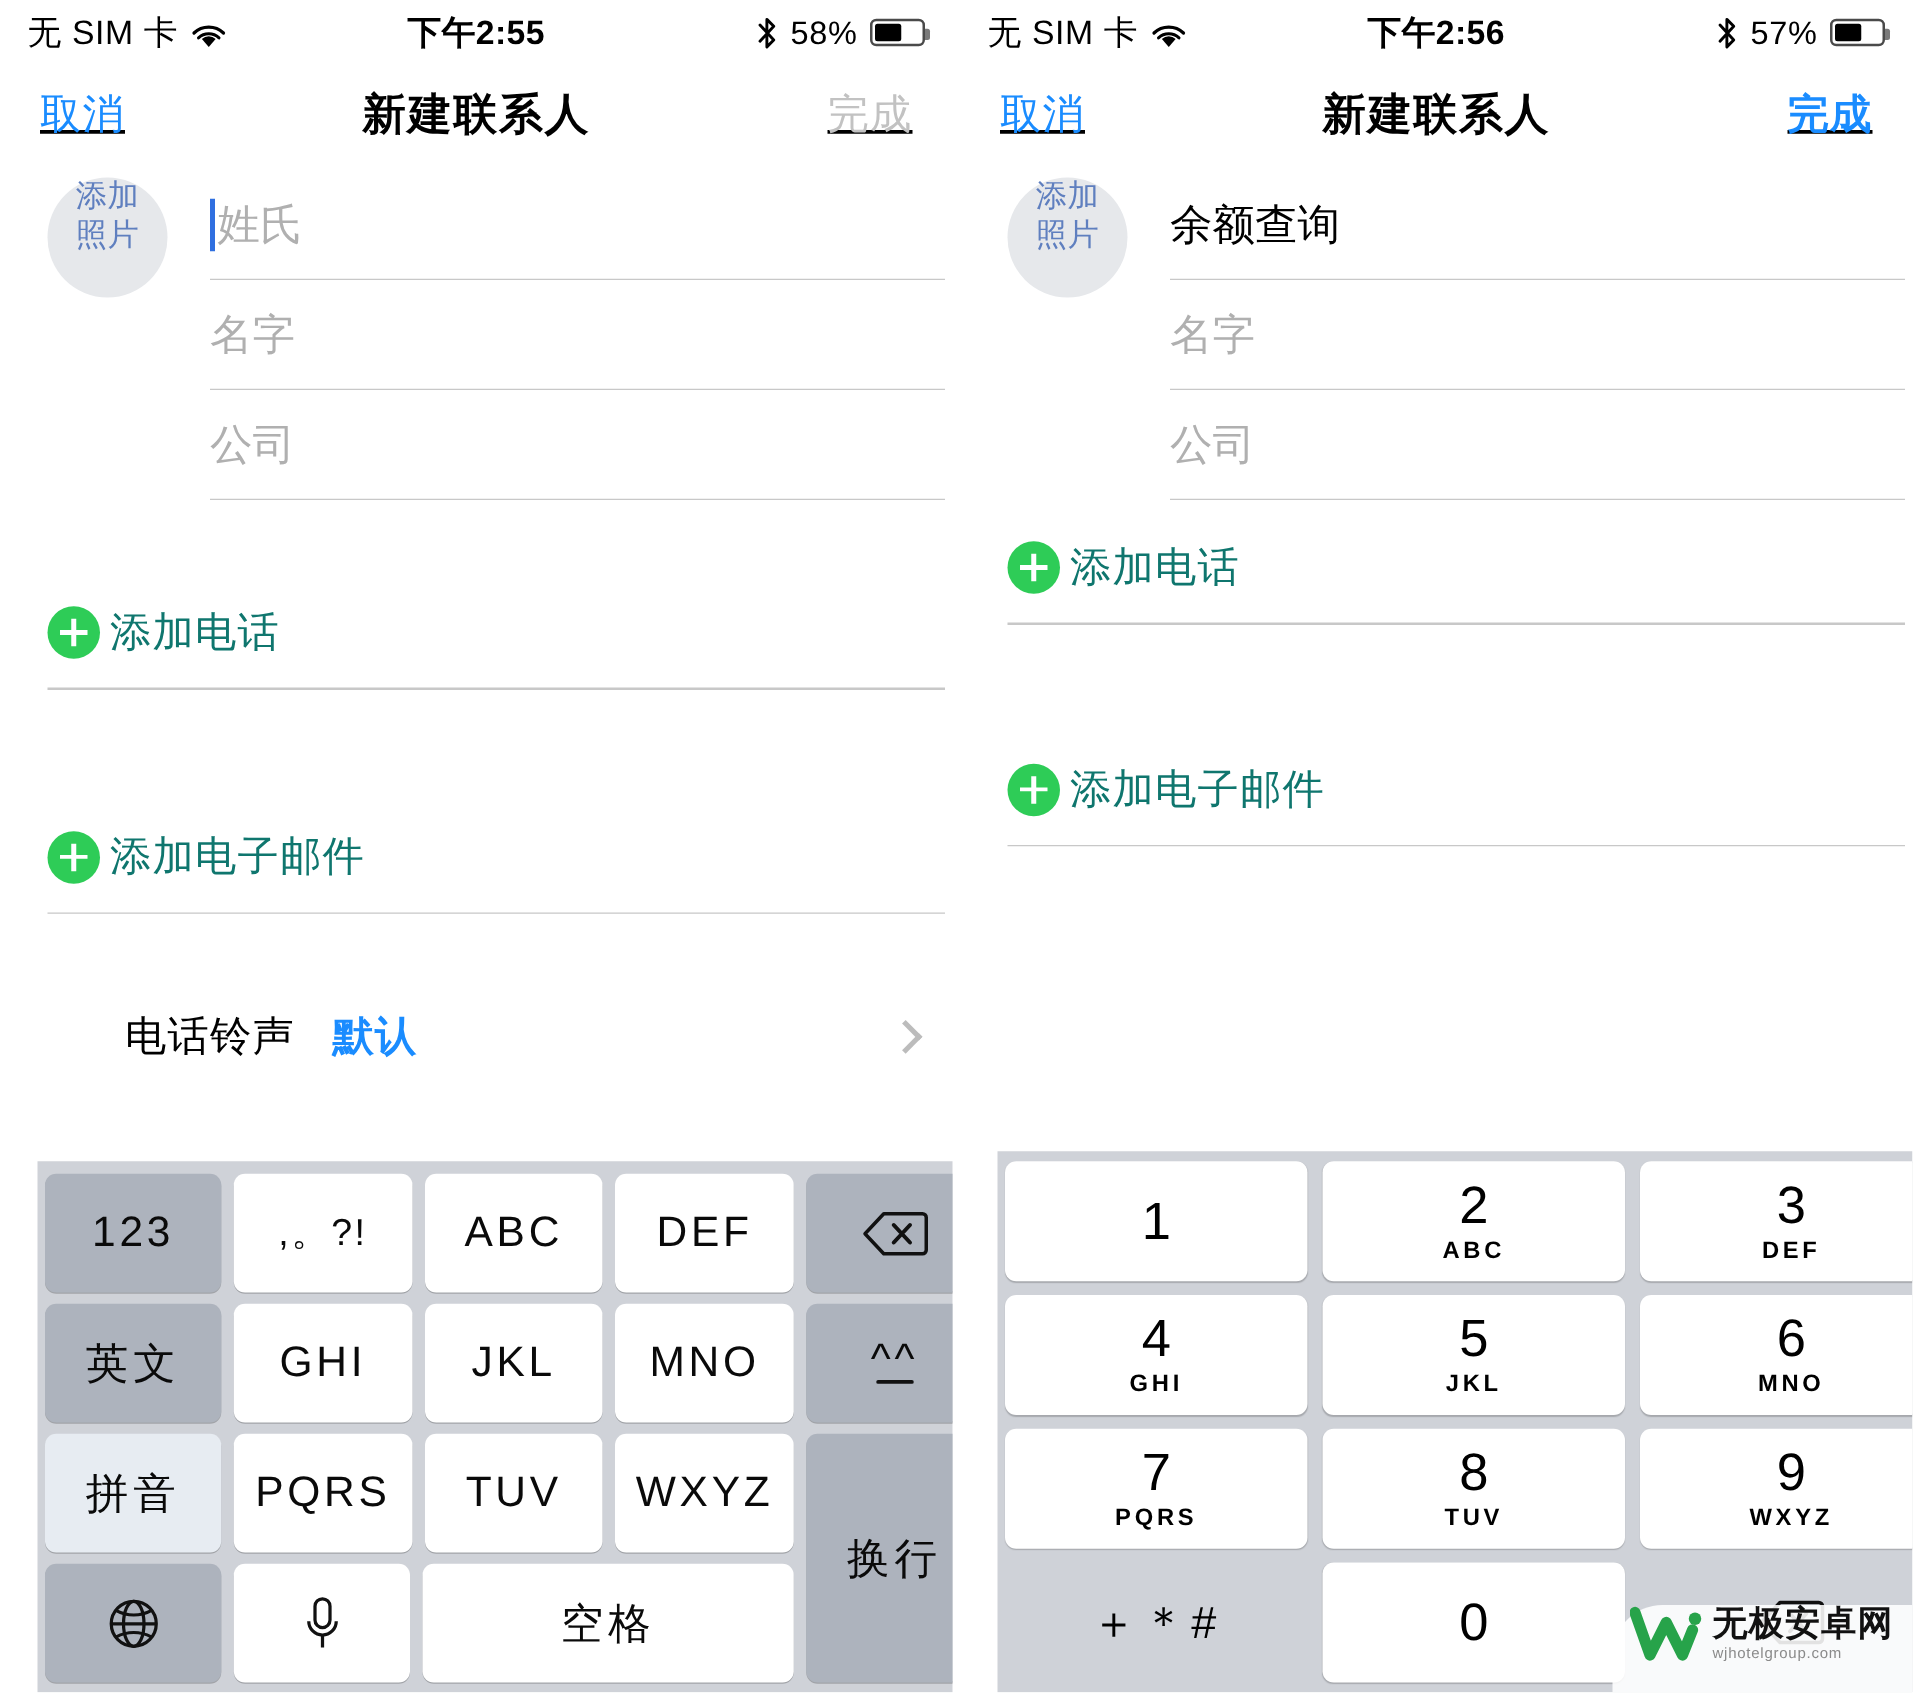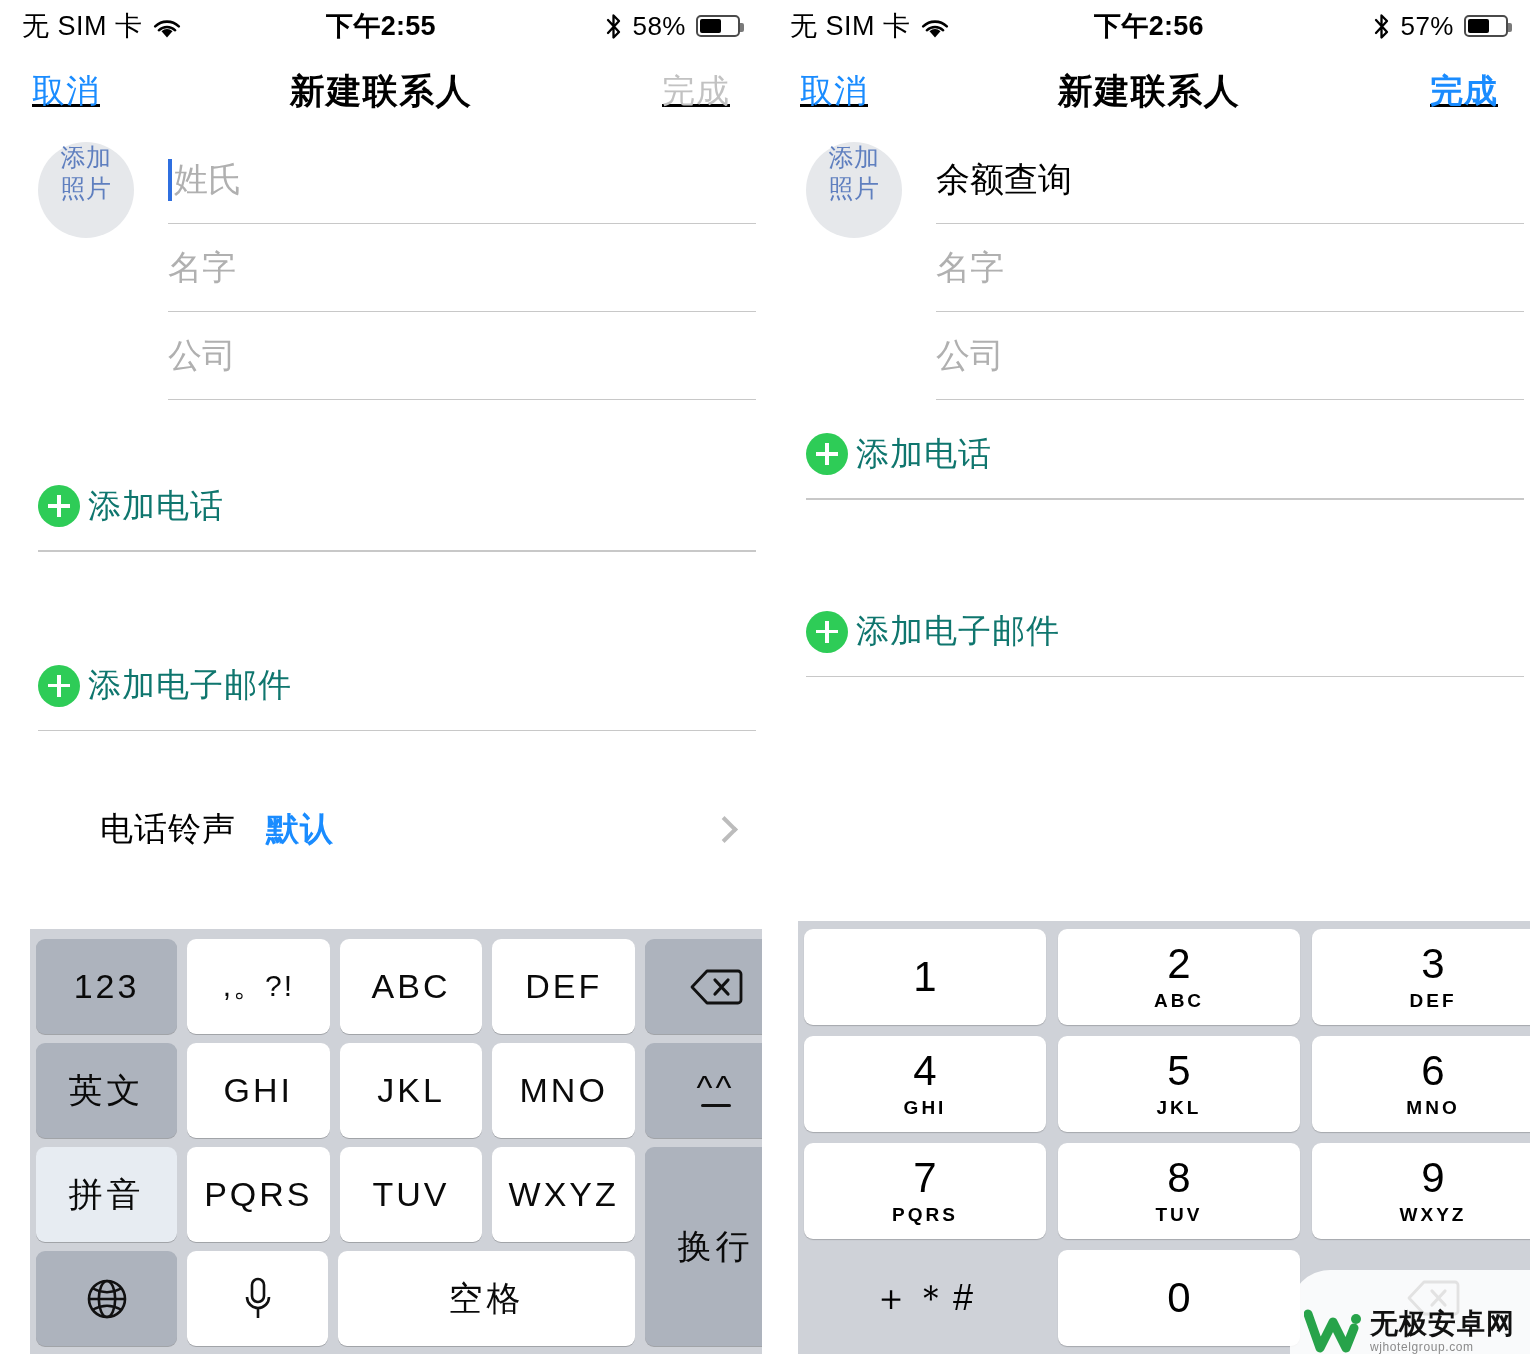--- a/index.html
+++ b/index.html
@@ -192,24 +192,24 @@
   
   .bs-icon { width: 56px; height: 40px; }
 
   
   .globe { width: 46px; height: 46px; }
   .mic { width: 34px; height: 48px; }
 
   
   .watermark {
     position: absolute; right: 0; bottom: 0;
-    width: 240px; height: 84px;
+    width: 240px; height: 70px;
     background: rgba(255,255,255,0.88);
     border-top-left-radius: 40px;
-    display: flex; align-items: flex-end; gap: 8px;
+    display: flex; align-items: flex-start; gap: 8px;
     padding-left: 14px;
     z-index: 50;
   }
   .wm-logo { width: 58px; height: 46px; flex: 0 0 auto; }
   .wm-txt { display: flex; flex-direction: column; line-height: 1.05; }
   .wm-txt .t1 { font-size: 28px; font-weight: 700; color: #111; letter-spacing: 1px; }
   .wm-txt .t2 { font-size: 12px; color: #8a8a8a; letter-spacing: .6px; margin-top: 3px;}
 </style>
 </head>
 <body>

